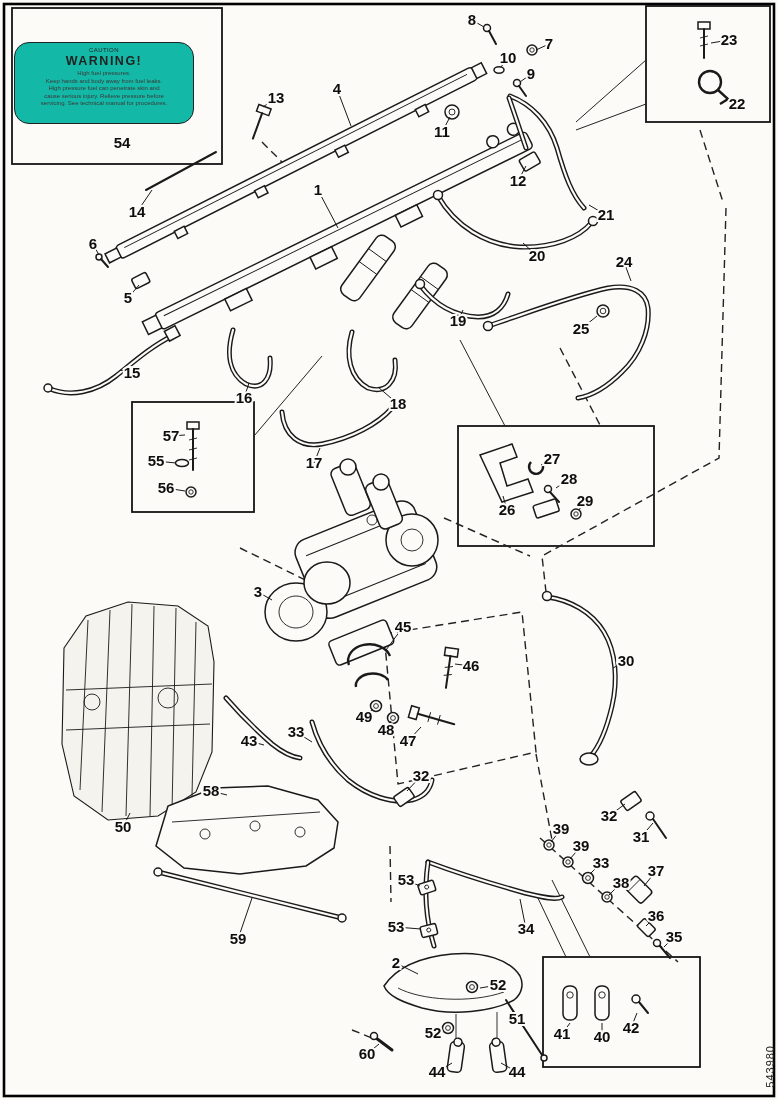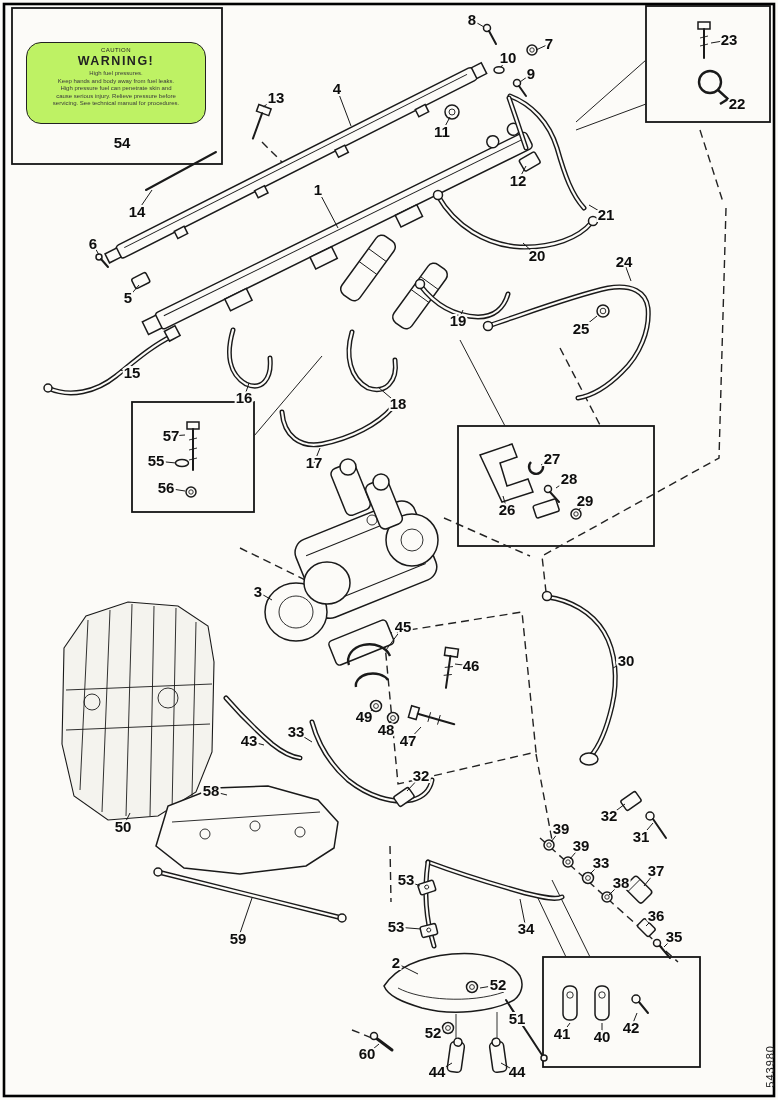--- a/index.html
+++ b/index.html
@@ -13,22 +13,22 @@
   .thin{fill:none;stroke:#1a1a1a;stroke-width:0.9;}
   .loop{fill:none;stroke:#1a1a1a;stroke-width:2.4;}
   .rod{fill:none;stroke:#1a1a1a;stroke-width:3;stroke-linecap:round;}
   .rod2{fill:none;stroke:#1a1a1a;stroke-width:2;stroke-linecap:round;}
   .tube{fill:none;stroke:#1a1a1a;stroke-width:5;stroke-linecap:round;}
   .tube-core{fill:none;stroke:#fcfbf8;stroke-width:2.2;stroke-linecap:round;}
   .dash{fill:none;stroke:#222;stroke-width:1.4;stroke-dasharray:8 5;}
   .lead{fill:none;stroke:#222;stroke-width:1;}
   .leader{stroke:#1a1a1a;stroke-width:1;}
   .callout{font:bold 15px "Liberation Sans",sans-serif;fill:#0d0d0d;stroke:#fcfbf8;stroke-width:4px;paint-order:stroke;text-anchor:middle;}
-  #warnText{position:absolute;left:26px;top:42px;width:180px;height:82px;border:1.6px solid #222;
-            border-radius:15px;background:#bef264;text-align:center;box-sizing:border-box;padding-top:4px;color:#222;}
+  #warnText{position:absolute;left:14px;top:42px;width:180px;height:82px;border:1.6px solid #222;
+            border-radius:15px;background:#14b8a6;text-align:center;box-sizing:border-box;padding-top:4px;color:#222;}
   #warnText .topline{font-size:6px;letter-spacing:.4px;}
   #warnText .title{font-size:12.5px;font-weight:bold;letter-spacing:1.5px;margin:1px 0 2px 0;}
   #warnText .bodyline{font-size:6px;line-height:7.6px;color:#3a3a3a;}
   #docnum{position:absolute;right:2px;bottom:12px;writing-mode:vertical-rl;transform:rotate(180deg);
           font-size:11px;letter-spacing:1px;color:#222;}
 </style>
 </head>
 <body>
 
 <div id="stage">

